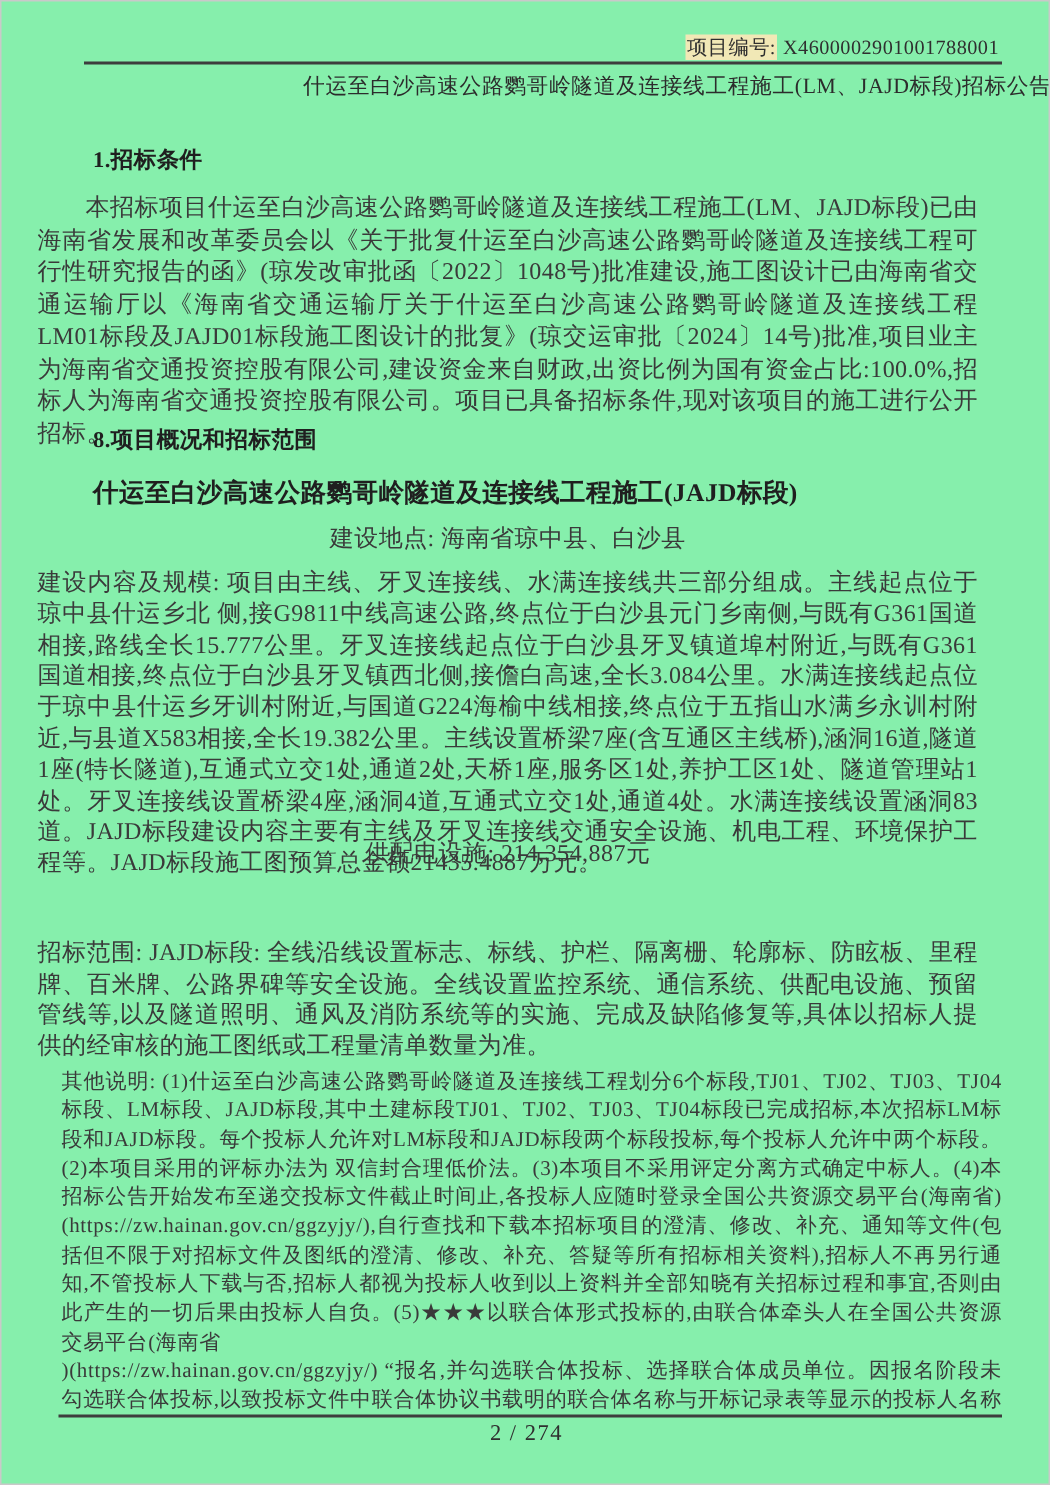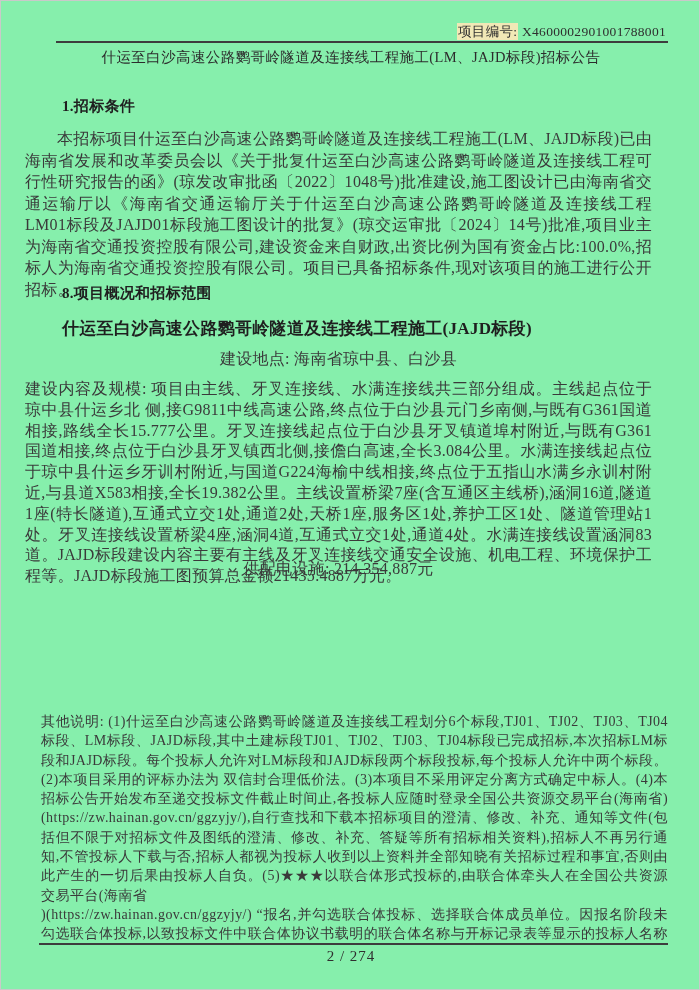--- a/index.html
+++ b/index.html
@@ -18,21 +18,21 @@
     top:22px;right:33px;
     font-size:13.5px;letter-spacing:.3px;color:#2f2f2f;
     white-space:nowrap;
   }
   .header-code .hl{background:#f1e8b6;padding:1px 1px;}
   .header-rule{
     top:40px;left:55px;width:612px;height:2px;background:#3d3d3d;
   }
   .doc-title{
     top:47px;left:0;width:700px;
-    text-align:center;
+    text-align:right;
     font-size:14.5px;letter-spacing:.4px;color:#2c2c2c;
     white-space:nowrap;
   }
   .h-bold{
     left:40px;
     font-size:15px;font-weight:700;color:#1f1f1f;letter-spacing:.3px;
     white-space:nowrap;
     margin-left:21px;
   }
   .body-block{
@@ -86,20 +86,21 @@
 
   <div class="abs h-bold" style="top:316px;font-size:17px">什运至白沙高速公路鹦哥岭隧道及连接线工程施工(JAJD标段)</div>
 
   <div class="abs body-block single loc">建设地点: 海南省琼中县、白沙县</div>
 
   <div class="abs body-block scope">建设内容及规模: 项目由主线、牙叉连接线、水满连接线共三部分组成。主线起点位于琼中县什运乡北 侧,接G9811中线高速公路,终点位于白沙县元门乡南侧,与既有G361国道相接,路线全长15.777公里。牙叉连接线起点位于白沙县牙叉镇道埠村附近,与既有G361国道相接,终点位于白沙县牙叉镇西北侧,接儋白高速,全长3.084公里。水满连接线起点位于琼中县什运乡牙训村附近,与国道G224海榆中线相接,终点位于五指山水满乡永训村附近,与县道X583相接,全长19.382公里。主线设置桥梁7座(含互通区主线桥),涵洞16道,隧道1座(特长隧道),互通式立交1处,通道2处,天桥1座,服务区1处,养护工区1处、隧道管理站1处。牙叉连接线设置桥梁4座,涵洞4道,互通式立交1处,通道4处。水满连接线设置涵洞83道。JAJD标段建设内容主要有主线及牙叉连接线交通安全设施、机电工程、环境保护工程等。JAJD标段施工图预算总金额21435.4887万元。</div>
 
   <div class="abs body-block single invest">供配电设施: 214,354,887元</div>
 
 
+  <div class="abs body-block range">招标范围: JAJD标段: 全线沿线设置标志、标线、护栏、隔离栅、轮廓标、防眩板、里程牌、百米牌、公路界碑等安全设施。全线设置监控系统、通信系统、供配电设施、预留管线等,以及隧道照明、通风及消防系统等的实施、完成及缺陷修复等,具体以招标人提供的经审核的施工图纸或工程量清单数量为准。</div>
 
   <div class="abs others-wrap">
     <div class="others">其他说明: (1)什运至白沙高速公路鹦哥岭隧道及连接线工程划分6个标段,TJ01、TJ02、TJ03、TJ04标段、LM标段、JAJD标段,其中土建标段TJ01、TJ02、TJ03、TJ04标段已完成招标,本次招标LM标段和JAJD标段。每个投标人允许对LM标段和JAJD标段两个标段投标,每个投标人允许中两个标段。(2)本项目采用的评标办法为 双信封合理低价法。(3)本项目不采用评定分离方式确定中标人。(4)本招标公告开始发布至递交投标文件截止时间止,各投标人应随时登录全国公共资源交易平台(海南省)(https://zw.hainan.gov.cn/ggzyjy/),自行查找和下载本招标项目的澄清、修改、补充、通知等文件(包括但不限于对招标文件及图纸的澄清、修改、补充、答疑等所有招标相关资料),招标人不再另行通知,不管投标人下载与否,招标人都视为投标人收到以上资料并全部知晓有关招标过程和事宜,否则由此产生的一切后果由投标人自负。(5)★★★以联合体形式投标的,由联合体牵头人在全国公共资源交易平台(海南省</div>
     <div class="others">)(https://zw.hainan.gov.cn/ggzyjy/) “报名,并勾选联合体投标、选择联合体成员单位。因报名阶段未勾选联合体投标,以致投标文件中联合体协议书载明的联合体名称与开标记录表等显示的投标人名称不一致的,由此造成的一切后果由投标人自行承担。(6)监督举报电话:0898-</div>
   </div>
 
   <div class="abs footer-rule"></div>
 
   <div class="abs page-num">2 / 274</div>
 

